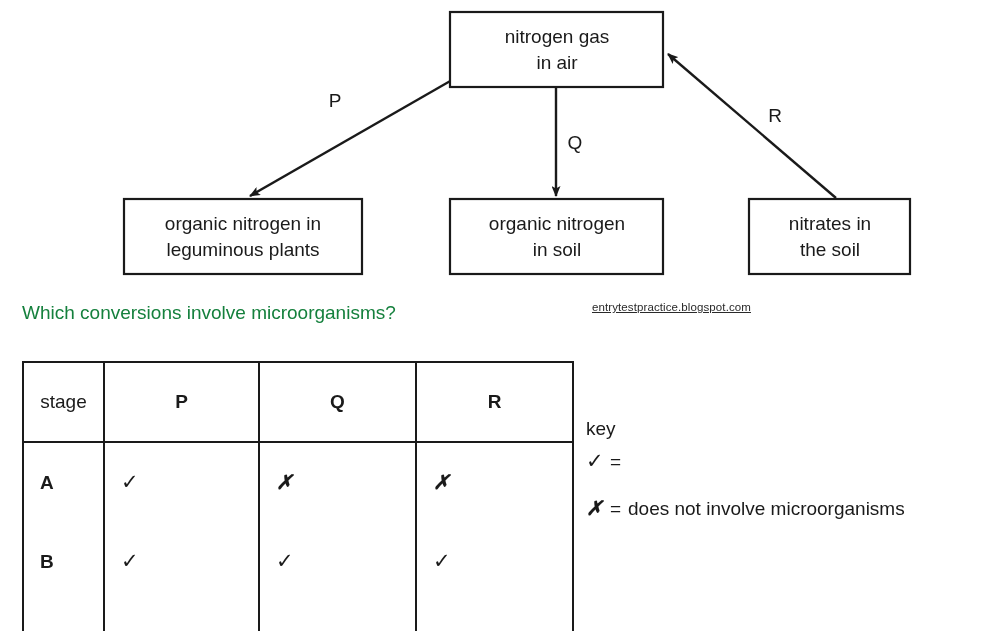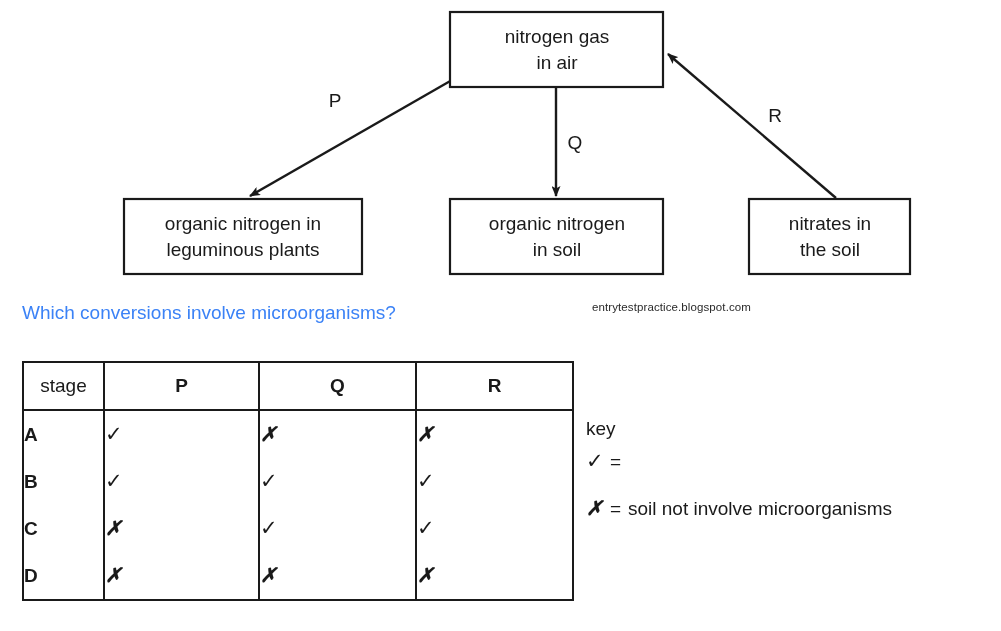--- a/index.html
+++ b/index.html
@@ -53,31 +53,32 @@
     dominant-baseline: middle;
   }
 
   
   #question-text {
     position: absolute;
     left: 22px;
     top: 300px;
     font-size: 19px;
     line-height: 26px;
-    color: #3b82f6;
+    color: #15803d;
     white-space: nowrap;
   }
   #watermark {
     position: absolute;
     left: 592px;
     top: 301px;
     font-size: 11.5px;
     color: #2a2a2a;
     letter-spacing: 0.1px;
     white-space: nowrap;
+    text-decoration: underline;
   }
 
   
   #answer-table {
     position: absolute;
     left: 22px;
     top: 361px;
     width: 550px;
     border-collapse: collapse;
     table-layout: fixed;
@@ -86,21 +87,21 @@
   #answer-table col.c-p     { width: 155px; }
   #answer-table col.c-q     { width: 157px; }
   #answer-table col.c-r     { width: 157px; }
 
   #answer-table th,
   #answer-table td {
     border-left: 2px solid #1a1a1a;
     border-right: 2px solid #1a1a1a;
     font-size: 19px;
     color: #1a1a1a;
-    padding: 0;
+    padding: 16px;
   }
   #answer-table thead th {
     border-top: 2px solid #1a1a1a;
     border-bottom: 2px solid #1a1a1a;
     height: 46px;
     font-weight: bold;
   }
   #answer-table thead th.stage-head {
     font-weight: normal;
   }
@@ -250,17 +251,17 @@
 
   <div id="key-block">
     <div class="key-title">key</div>
     <div class="key-row">
       <span class="key-symbol">✓</span>
       <span class="key-eq">=</span>
     </div>
     <div class="key-row">
       <span class="key-symbol cross">✗</span>
       <span class="key-eq">=</span>
-      <span>soil not involve microorganisms</span>
+      <span>does not involve microorganisms</span>
     </div>
   </div>
 
 </div>
 
 </body></html>

